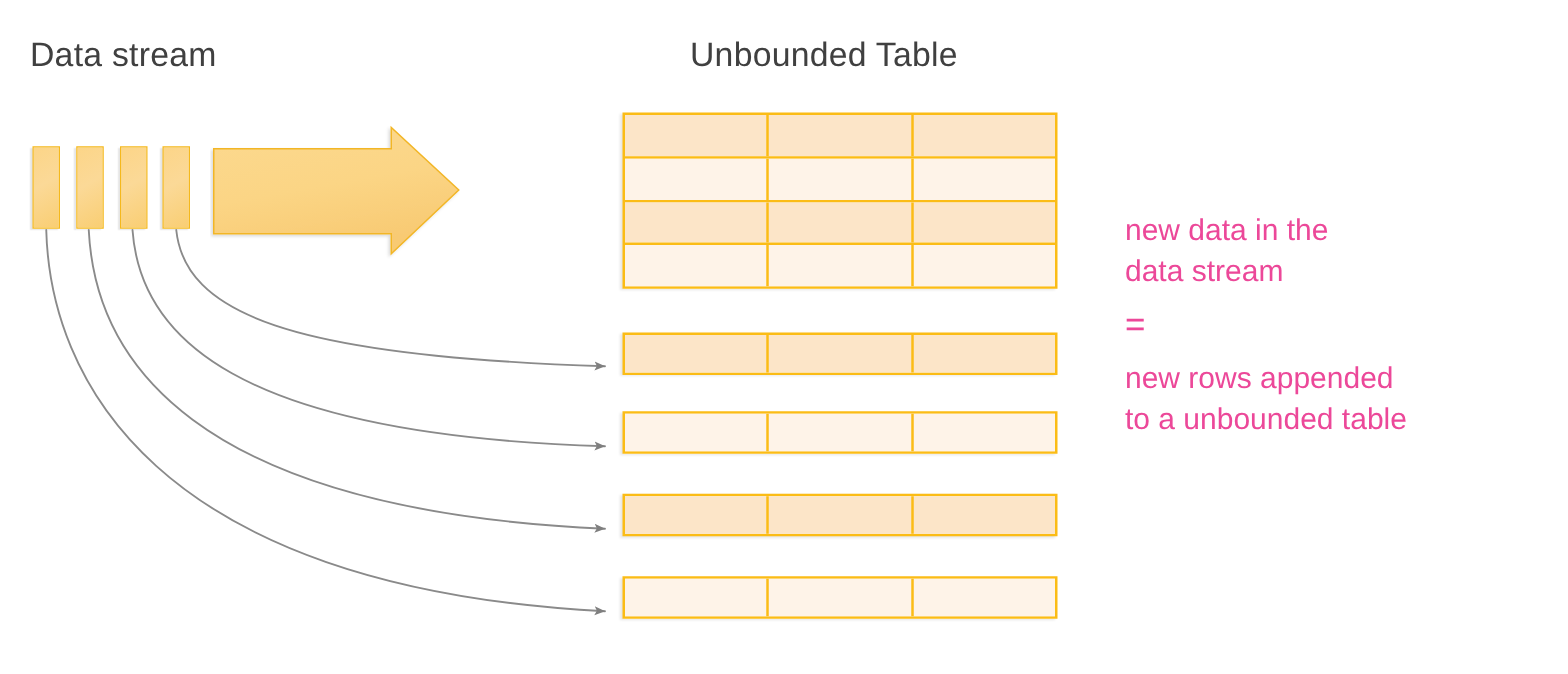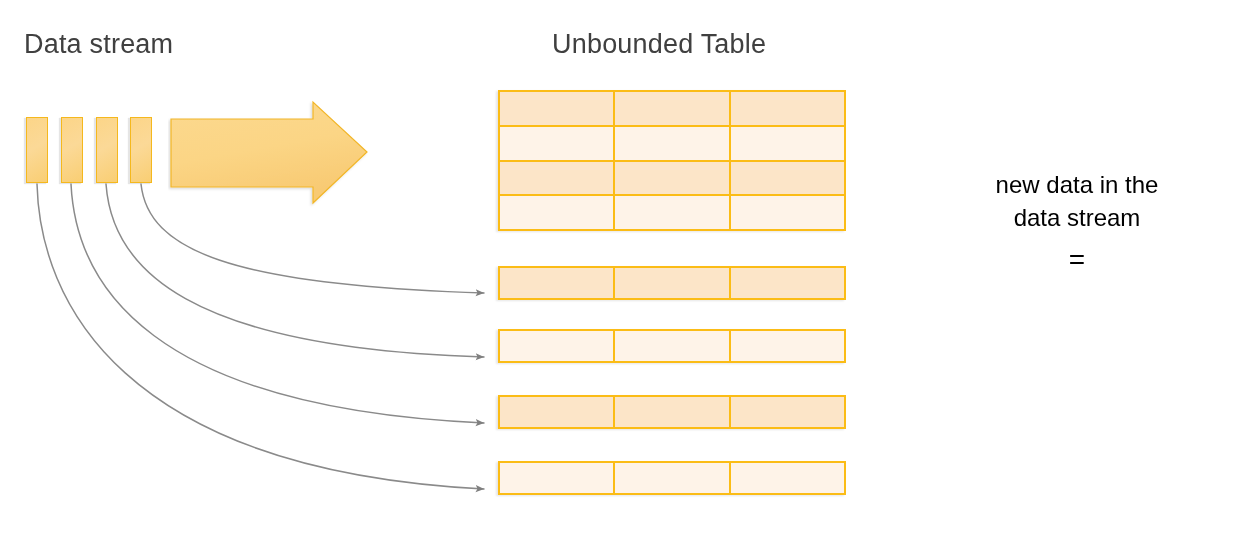--- a/index.html
+++ b/index.html
@@ -113,22 +113,22 @@
   #appended-row-2 { top: 329px; }
   #appended-row-3 { top: 395px; }
   #appended-row-4 { top: 461px; }
 
   
   #legend-block {
     position: absolute;
     left: 900px;
     top: 168px;
     width: 354px;
-    text-align: center;
-    color: #000000;
+    text-align: left;
+    color: #ec4899;
   }
   .legend-line {
     font-size: 24px;
     line-height: 33px;
     white-space: nowrap;
   }
   #legend-equals {
     font-size: 28px;
     line-height: 52px;
     font-weight: 500;
@@ -220,15 +220,19 @@
     <div class="table-cell"></div>
     <div class="table-cell"></div>
   </div>
 
   <div id="legend-block">
     <div class="legend-group">
       <div class="legend-line">new data in the</div>
       <div class="legend-line">data stream</div>
     </div>
     <div id="legend-equals">=</div>
+    <div class="legend-group">
+      <div class="legend-line">new rows appended</div>
+      <div class="legend-line">to a unbounded table</div>
+    </div>
   </div>
 
 </div>
 
 </body></html>

